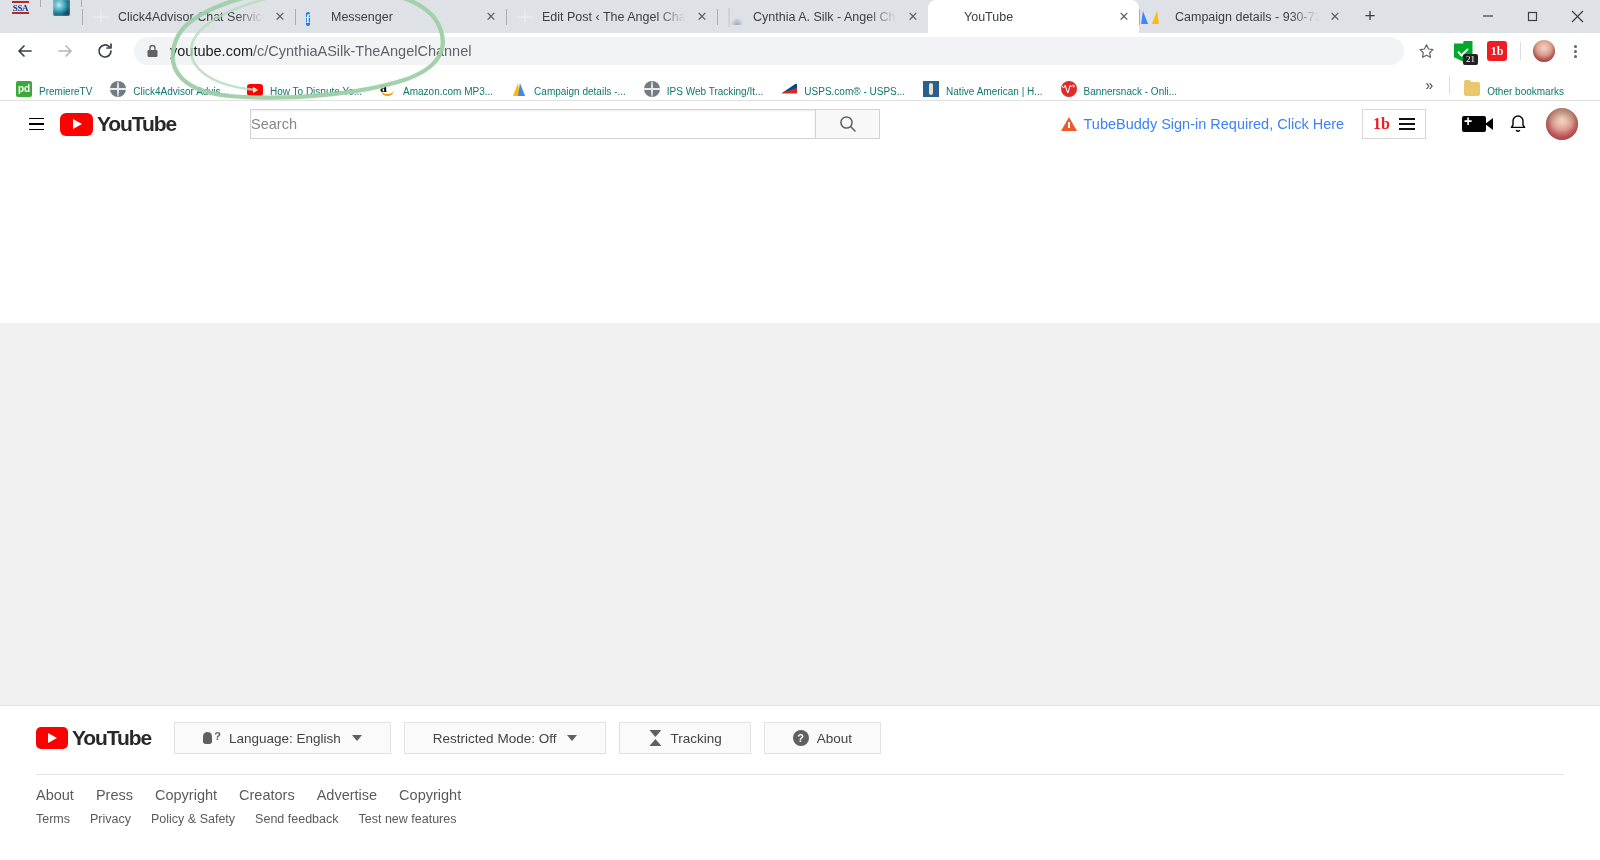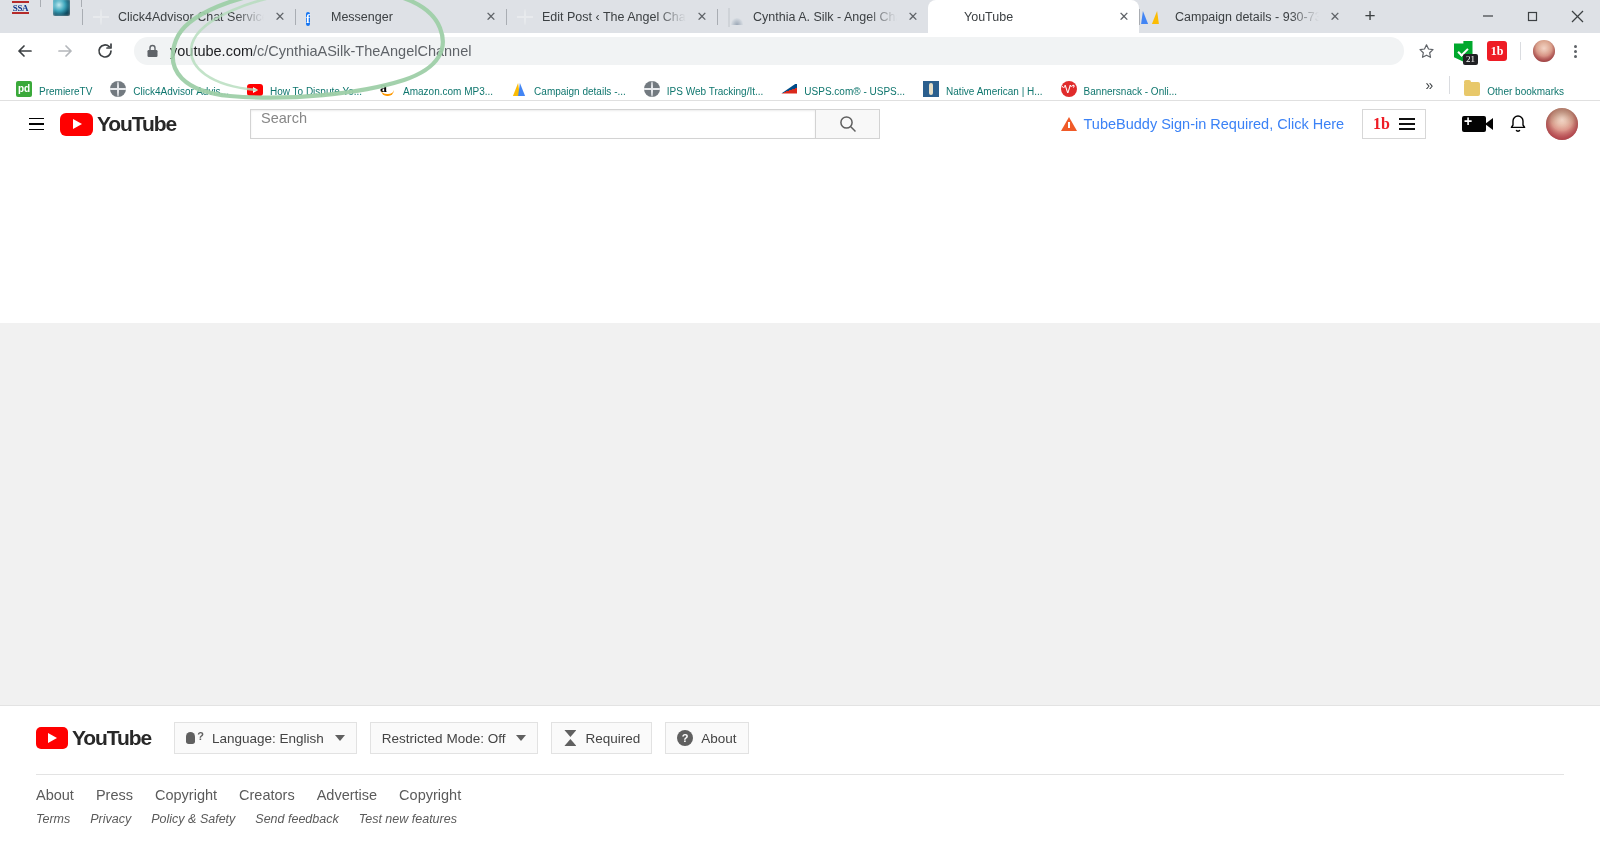--- a/index.html
+++ b/index.html
@@ -220,21 +220,21 @@
     border-left: 9px solid #fff; border-top: 5.5px solid transparent;
     border-bottom: 5.5px solid transparent;
   }
   .yt-logo .word {
     font-size: 21px; font-weight: bold; color: #282828; letter-spacing: -1.1px;
     font-family: "Liberation Sans", sans-serif;
   }
   .yt-search-wrap { display: flex; margin-left: 74px; }
   .yt-search-input {
     width: 566px; height: 30px; border: 1px solid #d3d3d3; background: #fff;
-    display: flex; align-items: flex-start; padding-left: 10px;
+    display: flex; align-items: center; 
     box-shadow: inset 0 1px 2px rgba(0,0,0,.08);
   }
   .yt-search-placeholder { font-size: 14.5px; color: #878787; }
   .yt-search-btn {
     width: 64px; height: 30px; border: 1px solid #d3d3d3; border-left: none;
     background: #f8f8f8; display: flex; align-items: center; justify-content: center;
   }
   .yt-right { margin-left: auto; display: flex; align-items: center; }
   .tb-warn { display: flex; align-items: center; margin-right: 18px; }
   .tb-warn-tri {
@@ -306,41 +306,41 @@
   .footer-logo { display: flex; align-items: center; margin-right: 10px; }
   .footer-logo .play { width: 32px; height: 22px; background: #ff0000; border-radius: 5px;
                        position: relative; margin-right: 4px; }
   .footer-logo .play::after { content:""; position:absolute; left:12px; top:6px;
                        border-left: 9px solid #fff; border-top: 5px solid transparent;
                        border-bottom: 5px solid transparent; }
   .footer-logo .word { font-size: 21px; font-weight: bold; color: #282828;
                        letter-spacing: -1.1px; }
   .fbtn {
     height: 32px; border: 1px solid #e2e2e2; background: #fafafa; display: flex;
-    align-items: center; gap: 8px; padding: 0 11px; font-size: 13.5px; color: #444;
+    align-items: center; gap: 8px; padding: 0 28px; font-size: 13.5px; color: #444;
   }
   .fbtn .caret { width: 0; height: 0; border-left: 5px solid transparent;
                  border-right: 5px solid transparent; border-top: 6px solid #606060;
                  margin-left: 3px; }
   .ico-lang { width: 18px; height: 14px; position: relative; }
   .ico-lang::before { content:""; position:absolute; left:0; top:1px; width:9px; height:12px;
       background:#606060; border-radius:5px 5px 3px 3px; }
   .ico-lang::after { content:"?"; position:absolute; right:0; top:-1px; font-size:11px;
       color:#606060; font-weight:bold; }
   .ico-hist { width: 14px; height: 16px; position: relative; }
   .ico-hist::before, .ico-hist::after {
       content:""; position:absolute; left:1px; width:12px; height:7px; background:#606060; }
   .ico-hist::before { top:0; clip-path: polygon(0 0, 100% 0, 50% 100%); }
   .ico-hist::after { bottom:0; clip-path: polygon(50% 0, 100% 100%, 0 100%); }
   .ico-help { width: 16px; height: 16px; border-radius: 50%; background: #606060;
       color: #fff; font-size: 11px; text-align: center; line-height: 16px; font-weight: bold; }
   .footer-sep { margin: 20px 36px 0 36px; height: 1px; background: #e3e3e3; }
   .footer-links1 { display: flex; gap: 22px; padding: 12px 0 0 36px; }
   .footer-links1 a { font-size: 14.5px; color: #5b5b5b; text-decoration: none; }
-  .footer-links2 { display: flex; gap: 20px; padding: 9px 0 0 36px; font-style: italic; }
+  .footer-links2 { display: flex; gap: 20px; padding: 9px 0 0 36px; }
   .footer-links2 a { font-size: 12.5px; color: #5b5b5b; text-decoration: none; }
 
   
   .annotation { position: absolute; left: 0; top: 0; width: 1600px; height: 860px;
                 pointer-events: none; }
 </style>
 </head>
 <body>
 
 <div id="root">
@@ -602,21 +602,21 @@
         </div>
 
 
         <div class="fbtn">
           <span>Restricted Mode: Off</span>
           <span class="caret"></span>
         </div>
 
         <div class="fbtn">
           <span class="ico-hist"></span>
-          <span>Required</span>
+          <span>Tracking</span>
         </div>
 
         <div class="fbtn">
           <span class="ico-help">?</span>
           <span>About</span>
         </div>
       </div>
 
       <div class="footer-sep"></div>
 

